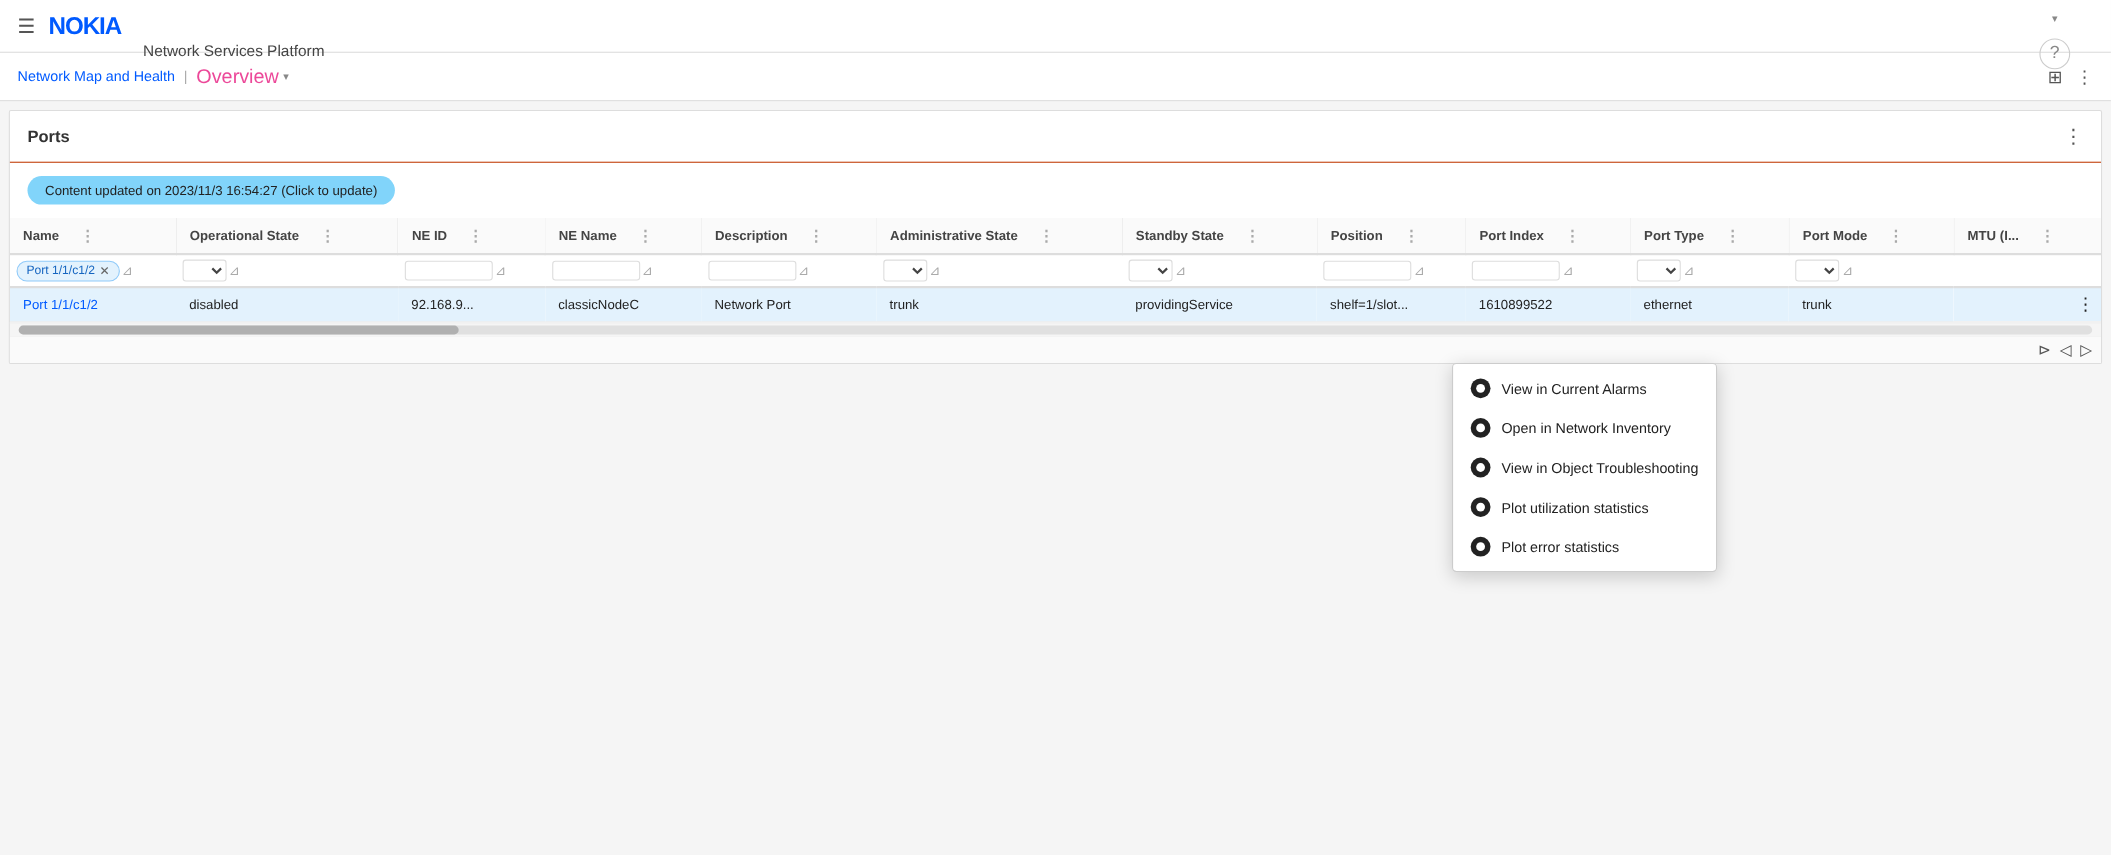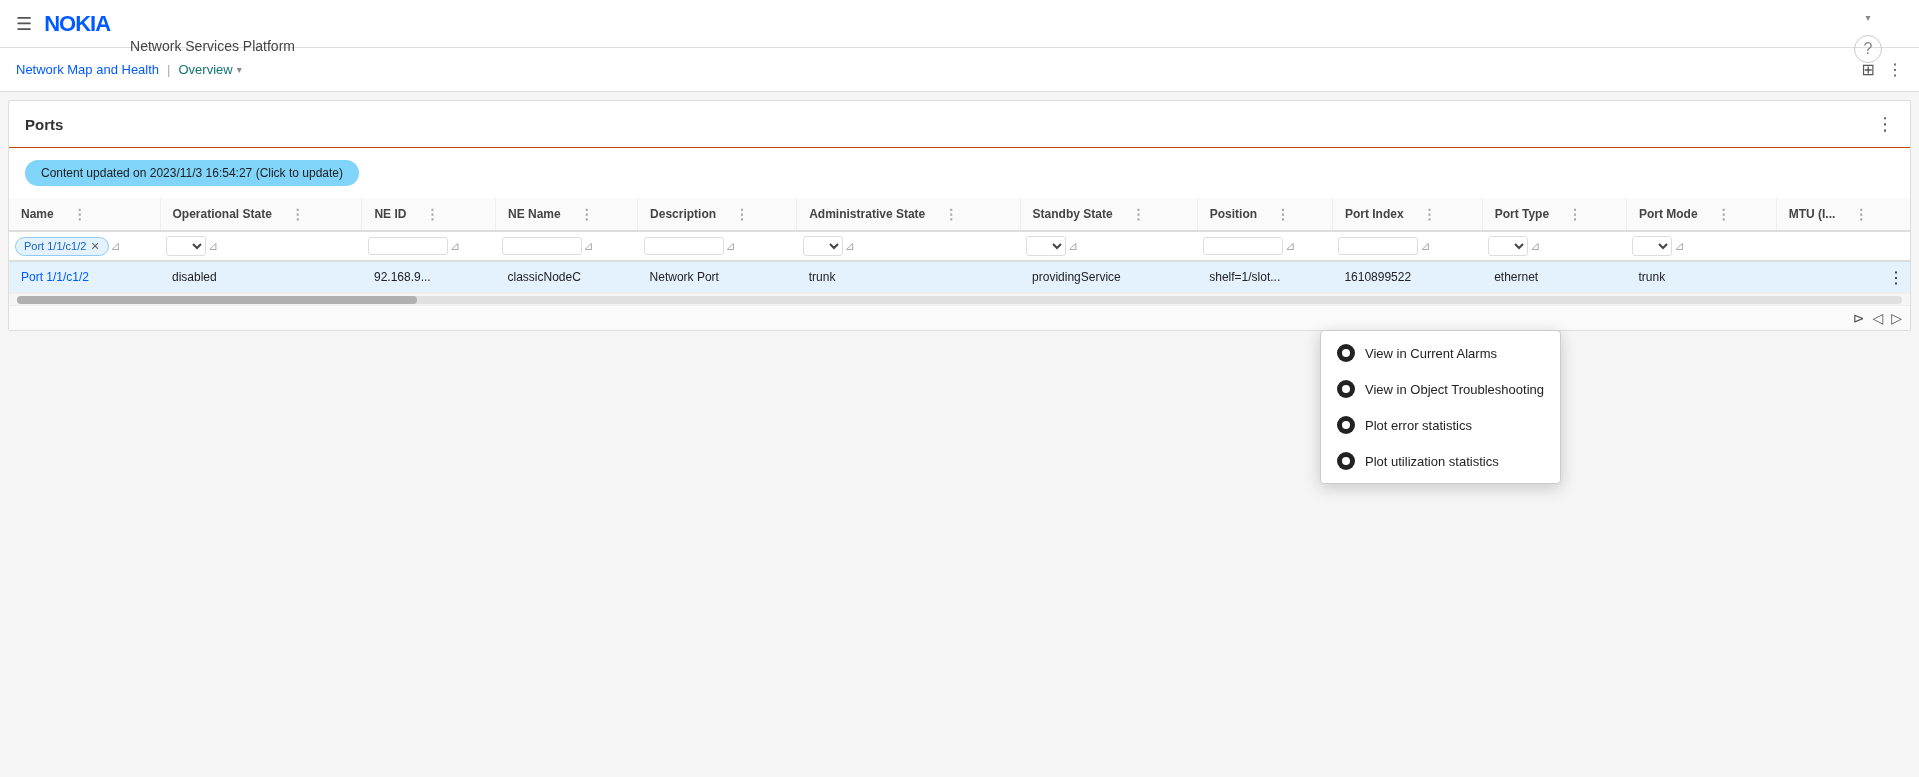--- a/index.html
+++ b/index.html
@@ -20,21 +20,21 @@
     .navbar-help { color: #888; cursor: pointer; font-size: 16px; width: 28px; height: 28px; border-radius: 50%; border: 1px solid #ccc; display: flex; align-items: center; justify-content: center; }
 
     
     .breadcrumb-bar {
       display: flex; align-items: center; background: #fff; height: 44px;
       padding: 0 16px; border-bottom: 1px solid #ddd;
     }
     .breadcrumb-item { font-size: 13px; color: #005AFF; cursor: pointer; }
     .breadcrumb-separator { margin: 0 8px; color: #aaa; }
     .breadcrumb-dropdown { display: flex; align-items: center; gap: 4px; cursor: pointer; }
-    .breadcrumb-dropdown-label { font-size: 13px; color: #0f766e; }
+    .breadcrumb-dropdown-label { font-size: 18px; color: #ec4899; }
     .breadcrumb-dropdown-arrow { color: #888; font-size: 10px; }
     .breadcrumb-right { margin-left: auto; display: flex; align-items: center; gap: 12px; }
     .breadcrumb-icon { color: #555; cursor: pointer; font-size: 16px; }
 
     
     .main-content { background: #fff; margin: 8px; border: 1px solid #ddd; border-radius: 2px; }
 
     
     .panel-header {
       display: flex; align-items: center; justify-content: space-between;
@@ -347,31 +347,39 @@
         </svg>
     </div>
     <span>View in Current Alarms</span>
   </div>
   <div class="context-menu-item">
     <div class="context-menu-icon">
       <svg viewBox="0 0 10 10">
           <circle cx="5" cy="5" r="4"></circle>
         </svg>
     </div>
+    <span>Open in Network Inventory</span>
+  </div>
+  <div class="context-menu-item">
+    <div class="context-menu-icon">
+      <svg viewBox="0 0 10 10">
+          <circle cx="5" cy="5" r="4"></circle>
+        </svg>
+    </div>
     <span>View in Object Troubleshooting</span>
   </div>
   <div class="context-menu-item">
     <div class="context-menu-icon">
       <svg viewBox="0 0 10 10">
           <circle cx="5" cy="5" r="4"></circle>
         </svg>
     </div>
+    <span>Plot utilization statistics</span>
+  </div>
+  <div class="context-menu-item">
+    <div class="context-menu-icon">
+      <svg viewBox="0 0 10 10">
+          <circle cx="5" cy="5" r="4"></circle>
+        </svg>
+    </div>
     <span>Plot error statistics</span>
   </div>
-  <div class="context-menu-item">
-    <div class="context-menu-icon">
-      <svg viewBox="0 0 10 10">
-          <circle cx="5" cy="5" r="4"></circle>
-        </svg>
-    </div>
-    <span>Plot utilization statistics</span>
-  </div>
 </div>
 
 </body></html>

